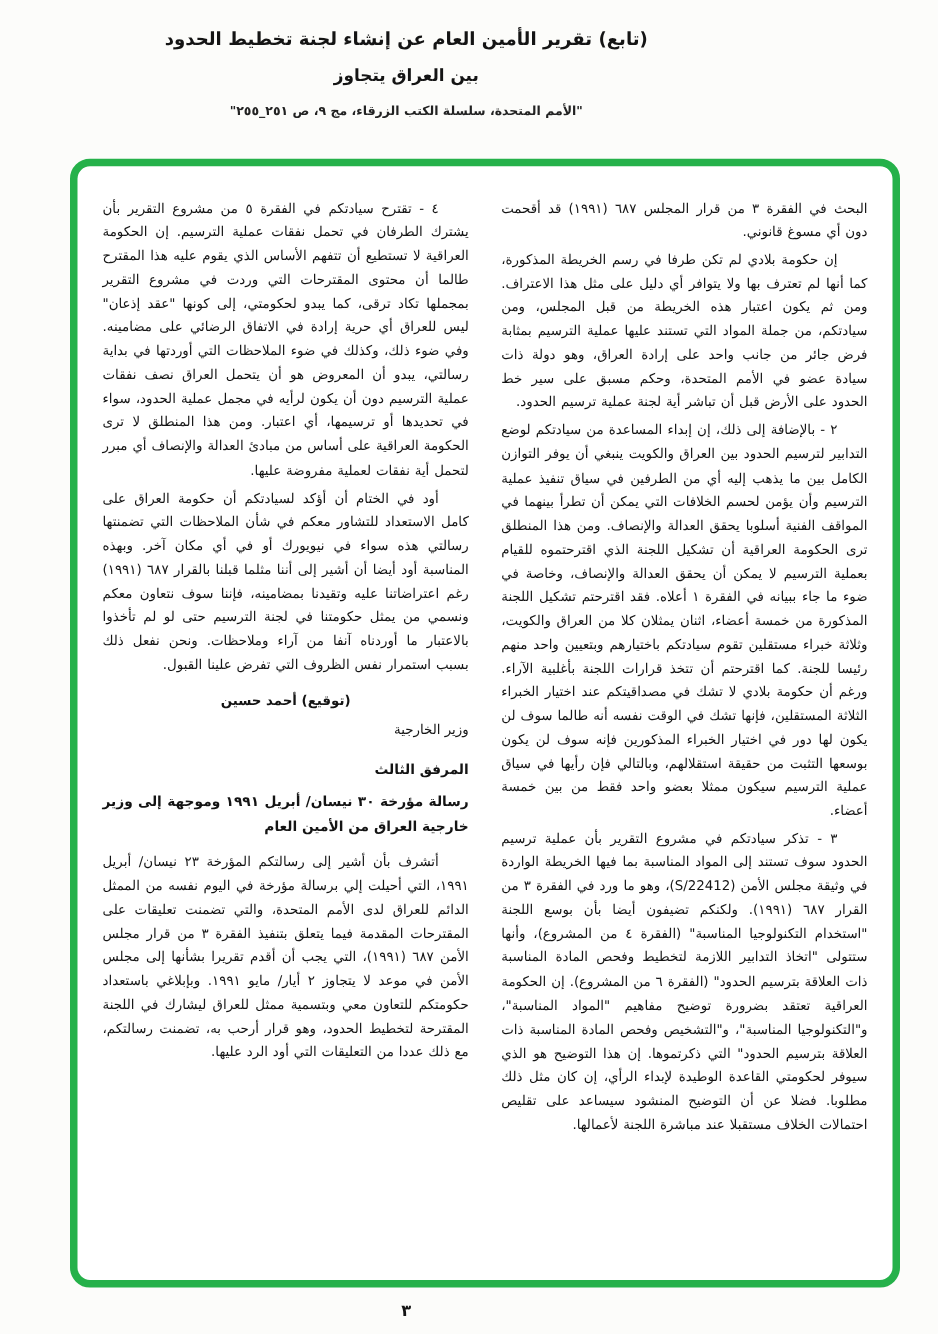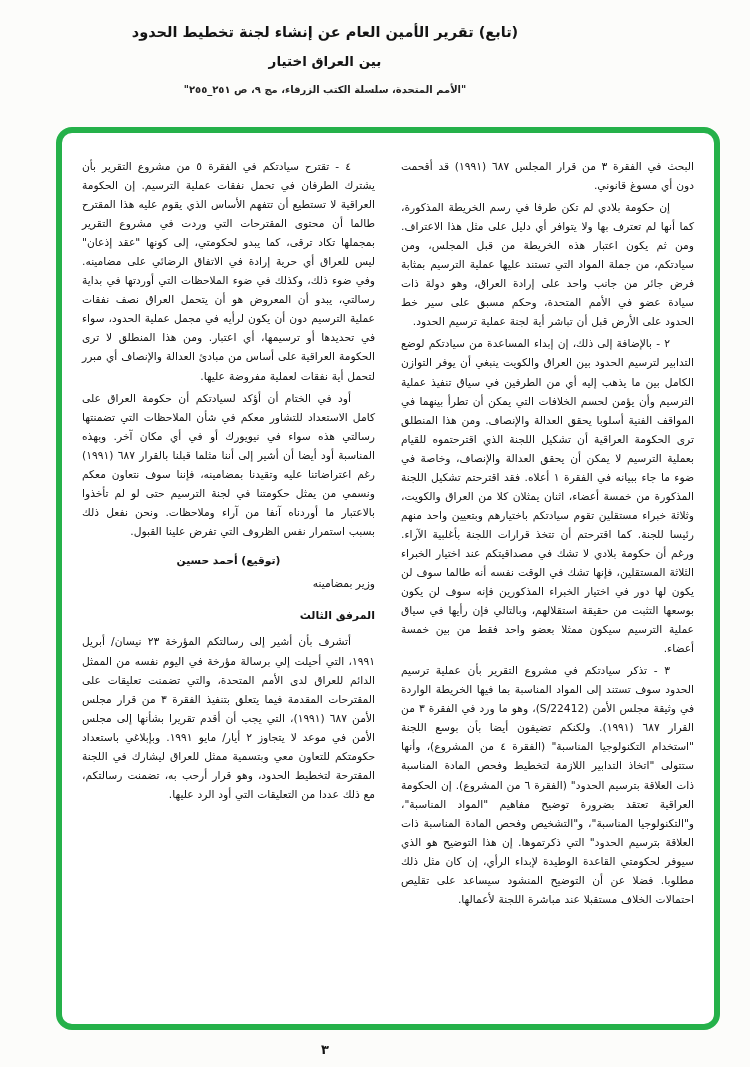--- a/index.html
+++ b/index.html
@@ -66,42 +66,43 @@
     font-weight: bold;
   }
 </style>
 </head>
 <body>
 
 <div class="page">
 
   <div class="page-header">
     <div class="title-line1">(تابع) تقرير الأمين العام عن إنشاء لجنة تخطيط الحدود</div>
-    <div class="title-line2">بين العراق اختيار</div>
+    <div class="title-line2">بين العراق يتجاوز</div>
     <div class="source-line">"الأمم المتحدة، سلسلة الكتب الزرقاء، مج ٩، ص ٢٥١_٢٥٥"</div>
   </div>
 
   <div class="green-frame" style="border-color: rgb(37, 177, 74);">
     <div class="columns">
 
       <div class="col">
         <p class="para no-indent">البحث في الفقرة ٣ من قرار المجلس ٦٨٧ (١٩٩١) قد أقحمت دون أي مسوغ قانوني.</p>
         <p class="para">إن حكومة بلادي لم تكن طرفا في رسم الخريطة المذكورة، كما أنها لم تعترف بها ولا يتوافر أي دليل على مثل هذا الاعتراف. ومن ثم يكون اعتبار هذه الخريطة من قبل المجلس، ومن سيادتكم، من جملة المواد التي تستند عليها عملية الترسيم بمثابة فرض جائر من جانب واحد على إرادة العراق، وهو دولة ذات سيادة عضو في الأمم المتحدة، وحكم مسبق على سير خط الحدود على الأرض قبل أن تباشر أية لجنة عملية ترسيم الحدود.</p>
         <p class="para">٢ -   بالإضافة إلى ذلك، إن إبداء المساعدة من سيادتكم لوضع التدابير لترسيم الحدود بين العراق والكويت ينبغي أن يوفر التوازن الكامل بين ما يذهب إليه أي من الطرفين في سياق تنفيذ عملية الترسيم وأن يؤمن لحسم الخلافات التي يمكن أن تطرأ بينهما في المواقف الفنية أسلوبا يحقق العدالة والإنصاف. ومن هذا المنطلق ترى الحكومة العراقية أن تشكيل اللجنة الذي اقترحتموه للقيام بعملية الترسيم لا يمكن أن يحقق العدالة والإنصاف، وخاصة في ضوء ما جاء ببيانه في الفقرة ١ أعلاه. فقد اقترحتم تشكيل اللجنة المذكورة من خمسة أعضاء، اثنان يمثلان كلا من العراق والكويت، وثلاثة خبراء مستقلين تقوم سيادتكم باختيارهم وبتعيين واحد منهم رئيسا للجنة. كما اقترحتم أن تتخذ قرارات اللجنة بأغلبية الآراء. ورغم أن حكومة بلادي لا تشك في مصداقيتكم عند اختيار الخبراء الثلاثة المستقلين، فإنها تشك في الوقت نفسه أنه طالما سوف لن يكون لها دور في اختيار الخبراء المذكورين فإنه سوف لن يكون بوسعها التثبت من حقيقة استقلالهم، وبالتالي فإن رأيها في سياق عملية الترسيم سيكون ممثلا بعضو واحد فقط من بين خمسة أعضاء.</p>
         <p class="para">٣ -   تذكر سيادتكم في مشروع التقرير بأن عملية ترسيم الحدود سوف تستند إلى المواد المناسبة بما فيها الخريطة الواردة في وثيقة مجلس الأمن (S/22412)، وهو ما ورد في الفقرة ٣ من القرار ٦٨٧ (١٩٩١). ولكنكم تضيفون أيضا بأن بوسع اللجنة "استخدام التكنولوجيا المناسبة" (الفقرة ٤ من المشروع)، وأنها ستتولى "اتخاذ التدابير اللازمة لتخطيط وفحص المادة المناسبة ذات العلاقة بترسيم الحدود" (الفقرة ٦ من المشروع). إن الحكومة العراقية تعتقد بضرورة توضيح مفاهيم "المواد المناسبة"، و"التكنولوجيا المناسبة"، و"التشخيص وفحص المادة المناسبة ذات العلاقة بترسيم الحدود" التي ذكرتموها. إن هذا التوضيح هو الذي سيوفر لحكومتي القاعدة الوطيدة لإبداء الرأي، إن كان مثل ذلك مطلوبا. فضلا عن أن التوضيح المنشود سيساعد على تقليص احتمالات الخلاف مستقبلا عند مباشرة اللجنة لأعمالها.</p>
       </div>
 
       <div class="col">
         <p class="para">٤ -   تقترح سيادتكم في الفقرة ٥ من مشروع التقرير بأن يشترك الطرفان في تحمل نفقات عملية الترسيم. إن الحكومة العراقية لا تستطيع أن تتفهم الأساس الذي يقوم عليه هذا المقترح طالما أن محتوى المقترحات التي وردت في مشروع التقرير بمجملها تكاد ترقى، كما يبدو لحكومتي، إلى كونها "عقد إذعان" ليس للعراق أي حرية إرادة في الاتفاق الرضائي على مضامينه. وفي ضوء ذلك، وكذلك في ضوء الملاحظات التي أوردتها في بداية رسالتي، يبدو أن المعروض هو أن يتحمل العراق نصف نفقات عملية الترسيم دون أن يكون لرأيه في مجمل عملية الحدود، سواء في تحديدها أو ترسيمها، أي اعتبار. ومن هذا المنطلق لا ترى الحكومة العراقية على أساس من مبادئ العدالة والإنصاف أي مبرر لتحمل أية نفقات لعملية مفروضة عليها.</p>
         <p class="para">أود في الختام أن أؤكد لسيادتكم أن حكومة العراق على كامل الاستعداد للتشاور معكم في شأن الملاحظات التي تضمنتها رسالتي هذه سواء في نيويورك أو في أي مكان آخر. وبهذه المناسبة أود أيضا أن أشير إلى أننا مثلما قبلنا بالقرار ٦٨٧ (١٩٩١) رغم اعتراضاتنا عليه وتقيدنا بمضامينه، فإننا سوف نتعاون معكم ونسمي من يمثل حكومتنا في لجنة الترسيم حتى لو لم تأخذوا بالاعتبار ما أوردناه آنفا من آراء وملاحظات. ونحن نفعل ذلك بسبب استمرار نفس الظروف التي تفرض علينا القبول.</p>
 
         <p class="sig-line">(توقيع)  أحمد حسين</p>
-        <p class="sig-title">وزير بمضامينه</p>
+        <p class="sig-title">وزير الخارجية</p>
 
         <div class="annex-heading">المرفق الثالث</div>
+        <div class="letter-heading">رسالة مؤرخة ٣٠ نيسان/ أبريل ١٩٩١ وموجهة إلى وزير خارجية العراق من الأمين العام</div>
         <p class="para">أتشرف بأن أشير إلى رسالتكم المؤرخة ٢٣ نيسان/ أبريل ١٩٩١، التي أحيلت إلي برسالة مؤرخة في اليوم نفسه من الممثل الدائم للعراق لدى الأمم المتحدة، والتي تضمنت تعليقات على المقترحات المقدمة فيما يتعلق بتنفيذ الفقرة ٣ من قرار مجلس الأمن ٦٨٧ (١٩٩١)، التي يجب أن أقدم تقريرا بشأنها إلى مجلس الأمن في موعد لا يتجاوز ٢ أيار/ مايو ١٩٩١. وبإبلاغي باستعداد حكومتكم للتعاون معي وبتسمية ممثل للعراق ليشارك في اللجنة المقترحة لتخطيط الحدود، وهو قرار أرحب به، تضمنت رسالتكم، مع ذلك عددا من التعليقات التي أود الرد عليها.</p>
       </div>
 
     </div>
   </div>
 
   <div class="page-number">٣</div>
 
 </div>
 

